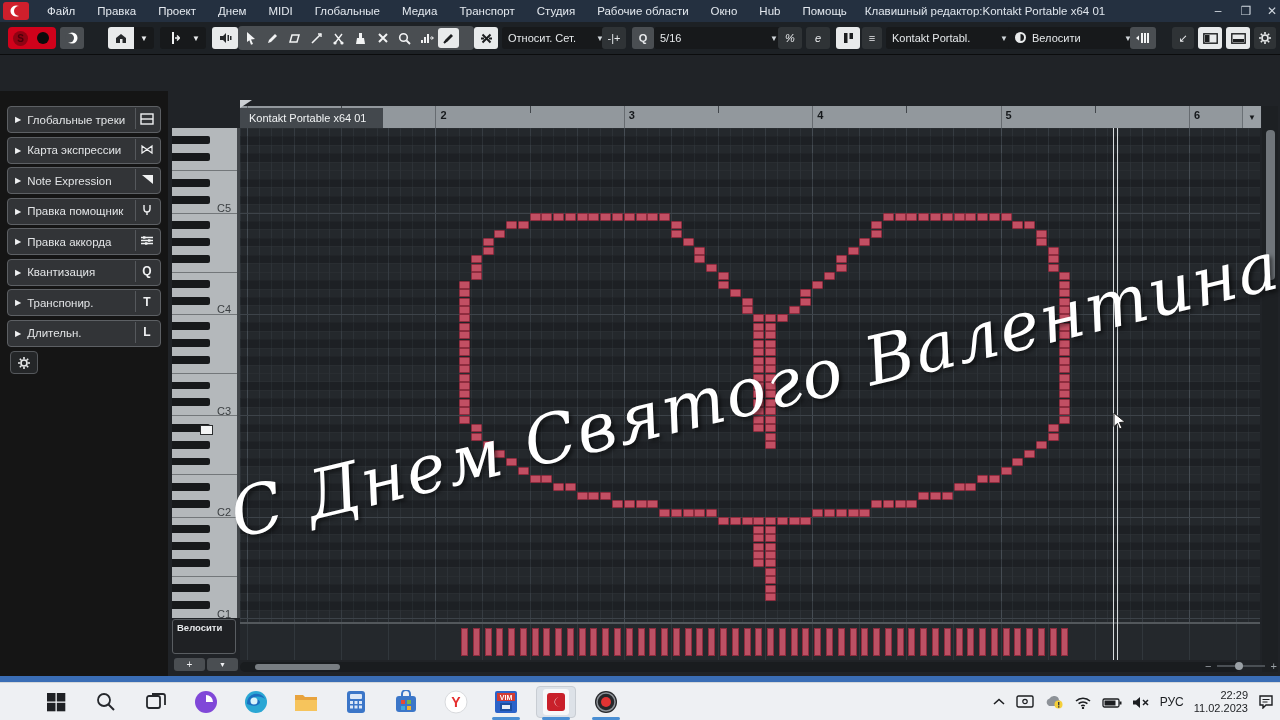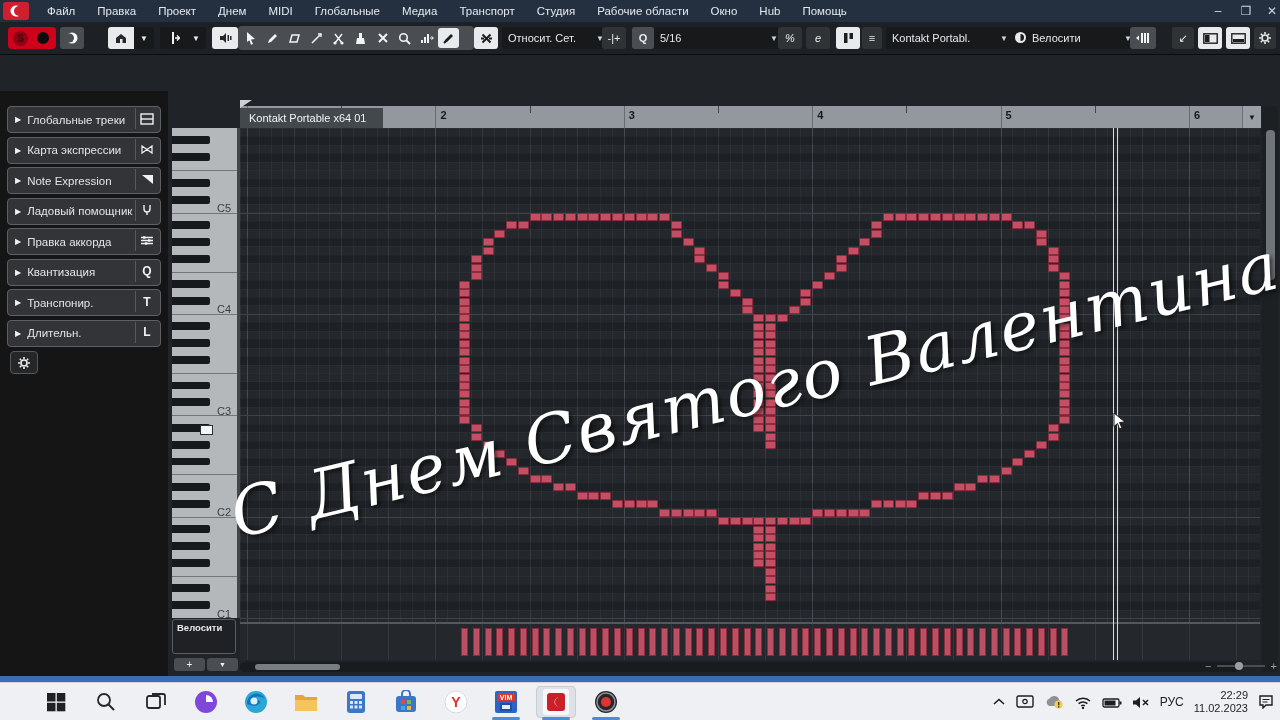--- a/index.html
+++ b/index.html
@@ -122,20 +122,21 @@
         <div class="menu-item">MIDI</div>
         <div class="menu-item">Глобальные</div>
         <div class="menu-item">Медиа</div>
         <div class="menu-item">Транспорт</div>
         <div class="menu-item">Студия</div>
         <div class="menu-item">Рабочие области</div>
         <div class="menu-item">Окно</div>
         <div class="menu-item">Hub</div>
         <div class="menu-item">Помощь</div>
       </div>
+    <div id="win-title" class="abs">Клавишный редактор:Kontakt Portable x64 01</div>
     <div class="winbtn abs" style="left:1204px;">–</div>
     <div class="winbtn abs" style="left:1232px;">❐</div>
     <div class="winbtn abs" style="left:1258px;">✕</div>
   </div>
 
   <div id="toolbar" class="abs">
     <div id="rec-group" class="abs">
       <div id="solo-circle">S</div>
       <div id="rec-dot"></div>
     </div>
@@ -327,21 +328,21 @@
           <span>Note Expression</span>
           <span class="picon">
             <svg width="13" height="11" viewBox="0 0 13 11">
               <rect x="1" y="1" width="11" height="9" fill="#f0f1f2"></rect>
               <path d="M1 1 L12 10 L1 10Z" fill="#323437"></path>
             </svg>
           </span>
         </div>
         <div class="panel" style="top: 106.5px;">
           <span class="tri">▶</span>
-          <span>Ладовый помощник</span>
+          <span>Правка помощник</span>
           <span class="picon">
             <svg width="12" height="12" viewBox="0 0 12 12">
               <path d="M3 1 V5 A3 3 0 0 0 9 5 V1 M6 8 V11" stroke="#f0f1f2" stroke-width="1.4" fill="none"></path>
             </svg>
           </span>
         </div>
         <div class="panel" style="top: 137px;">
           <span class="tri">▶</span>
           <span>Правка аккорда</span>
           <span class="picon">

